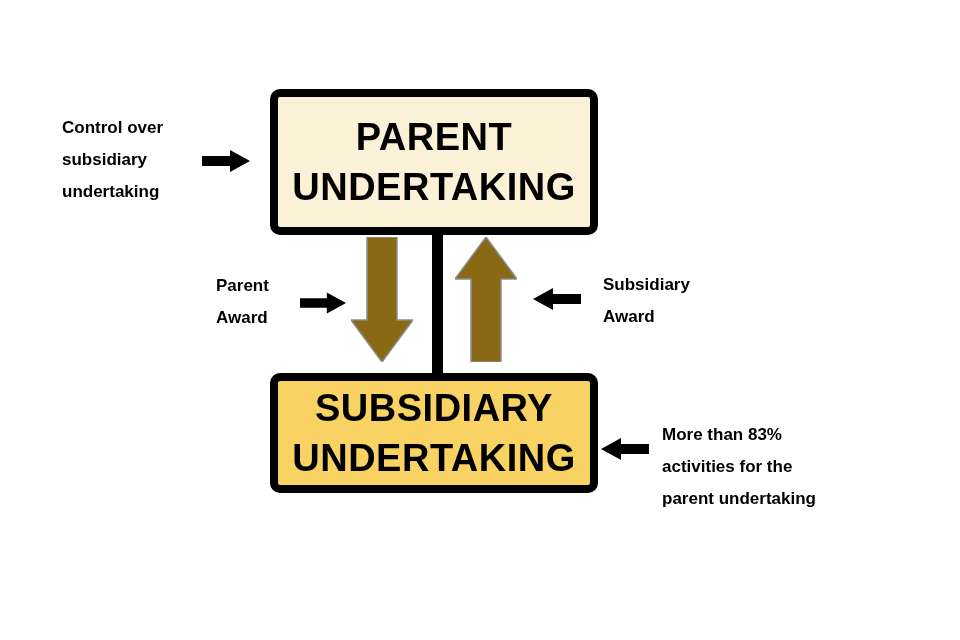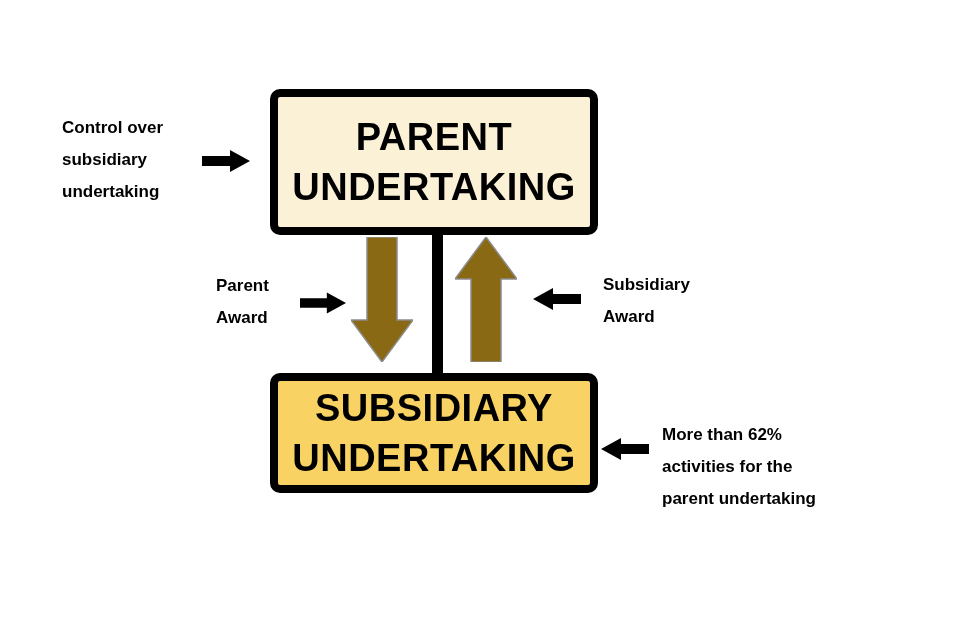--- a/index.html
+++ b/index.html
@@ -103,20 +103,20 @@
   <svg class="ptr ptr-parent-award" width="46" height="24" viewBox="0 0 48 24" aria-hidden="true">
     <polygon points="0,7 28,7 28,1 48,12 28,23 28,17 0,17"></polygon>
   </svg>
 
   <div class="note note-subsidiary-award">Subsidiary
 Award</div>
   <svg class="ptr ptr-subsidiary-award" width="48" height="24" viewBox="0 0 48 24" aria-hidden="true">
     <polygon points="48,7 20,7 20,1 0,12 20,23 20,17 48,17"></polygon>
   </svg>
 
-  <div class="note note-more-80">More than 62%
+  <div class="note note-more-80">More than 83%
 activities for the
 parent undertaking</div>
   <svg class="ptr ptr-more-80" width="48" height="24" viewBox="0 0 48 24" aria-hidden="true">
     <polygon points="48,7 20,7 20,1 0,12 20,23 20,17 48,17"></polygon>
   </svg>
 
 </div>
 
 </body></html>

